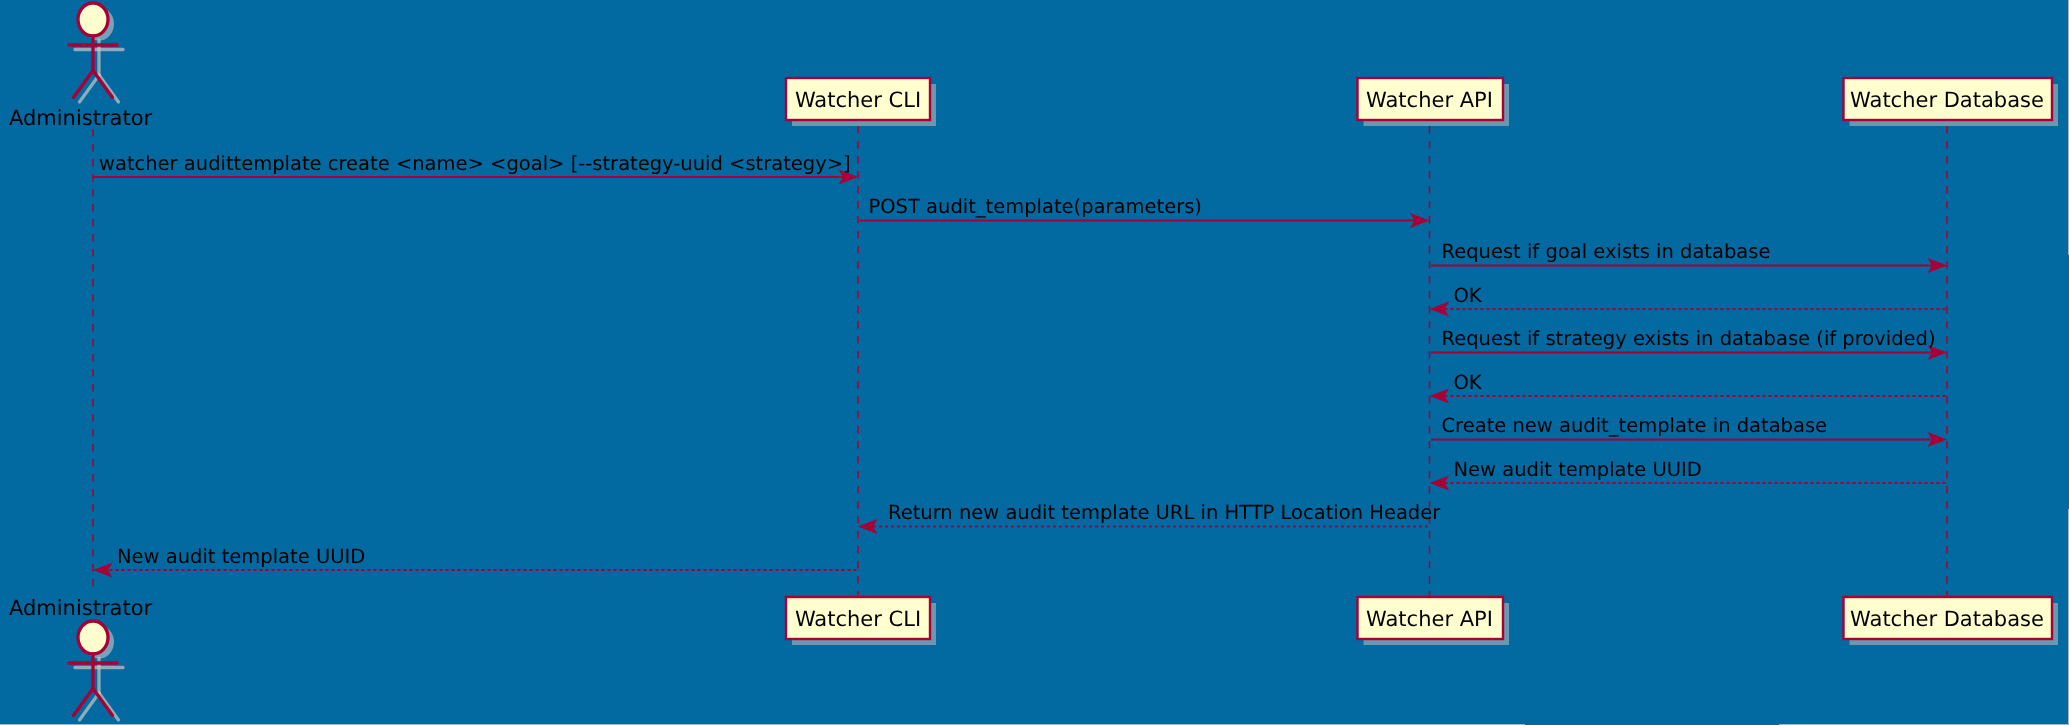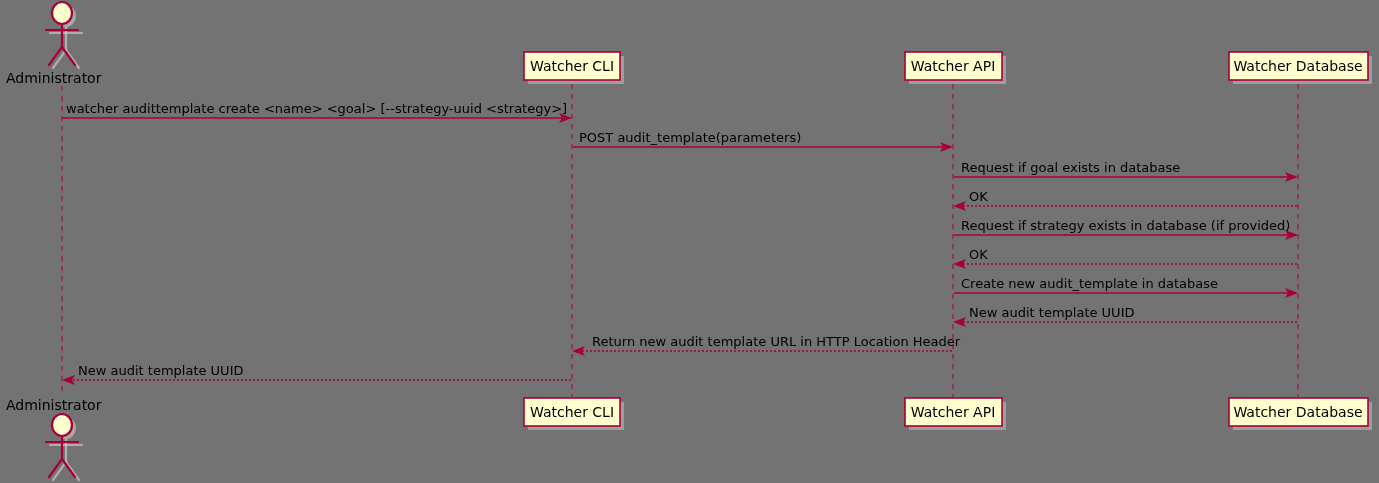--- a/index.html
+++ b/index.html
@@ -7,21 +7,21 @@
     padding: 0;
     background: #FFFFFF;
   }
   body {
     font-family: "DejaVu Sans", sans-serif;
   }
   #diagram-root {
     position: relative;
     width: 1379px;
     height: 483px;
-    background: #737373;
+    background: #0369a1;
     overflow: hidden;
   }
   .svg-layer {
     position: absolute;
     top: 0;
     left: 0;
     width: 1379px;
     height: 483px;
   }
   text {

